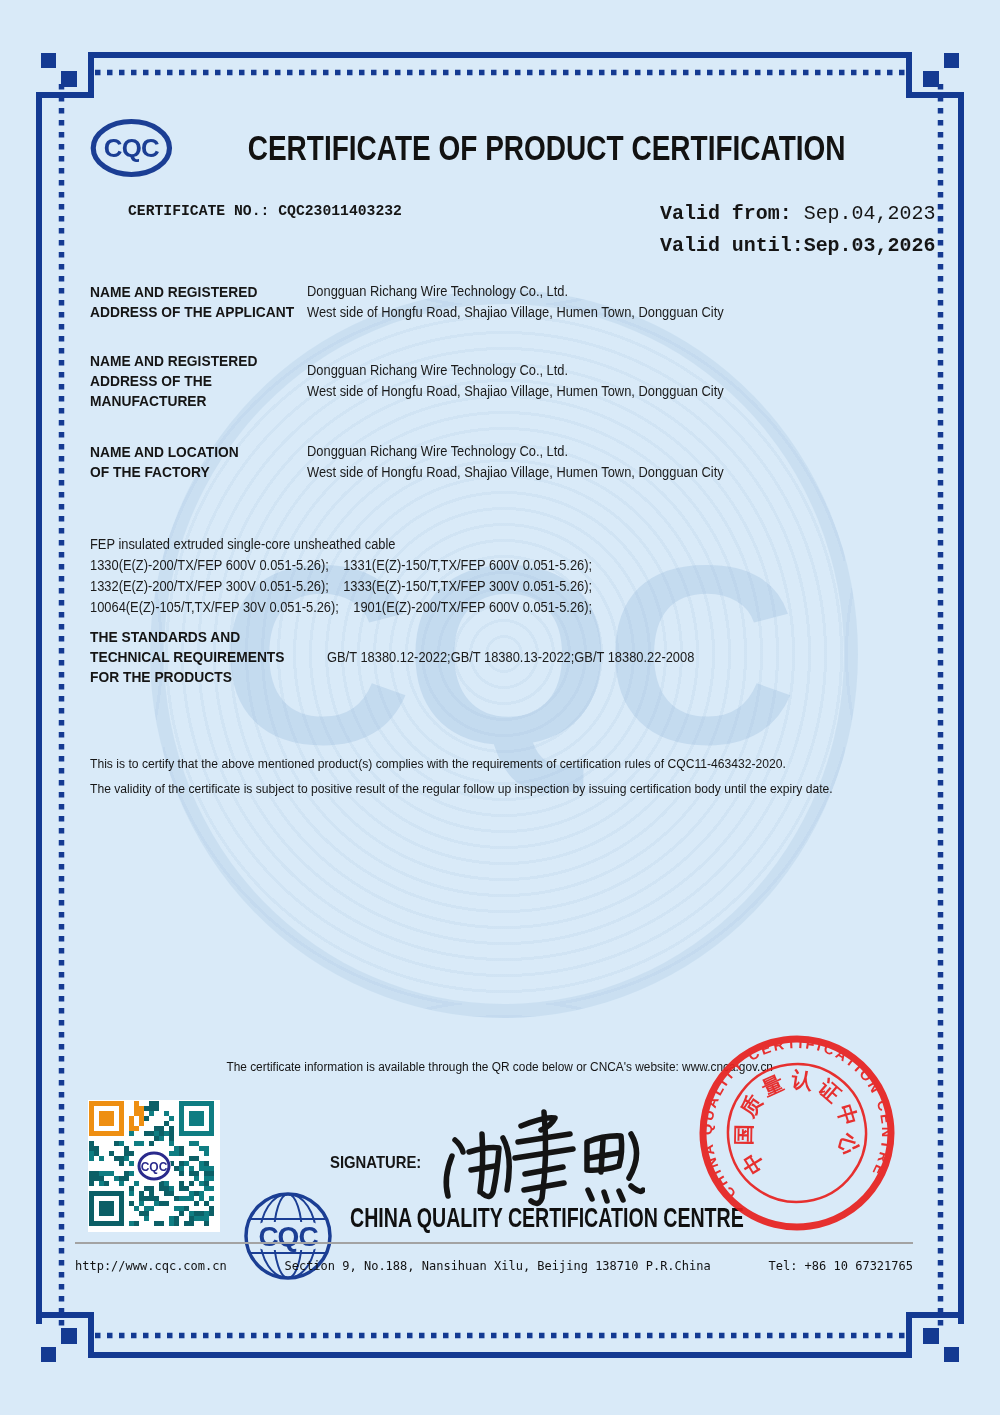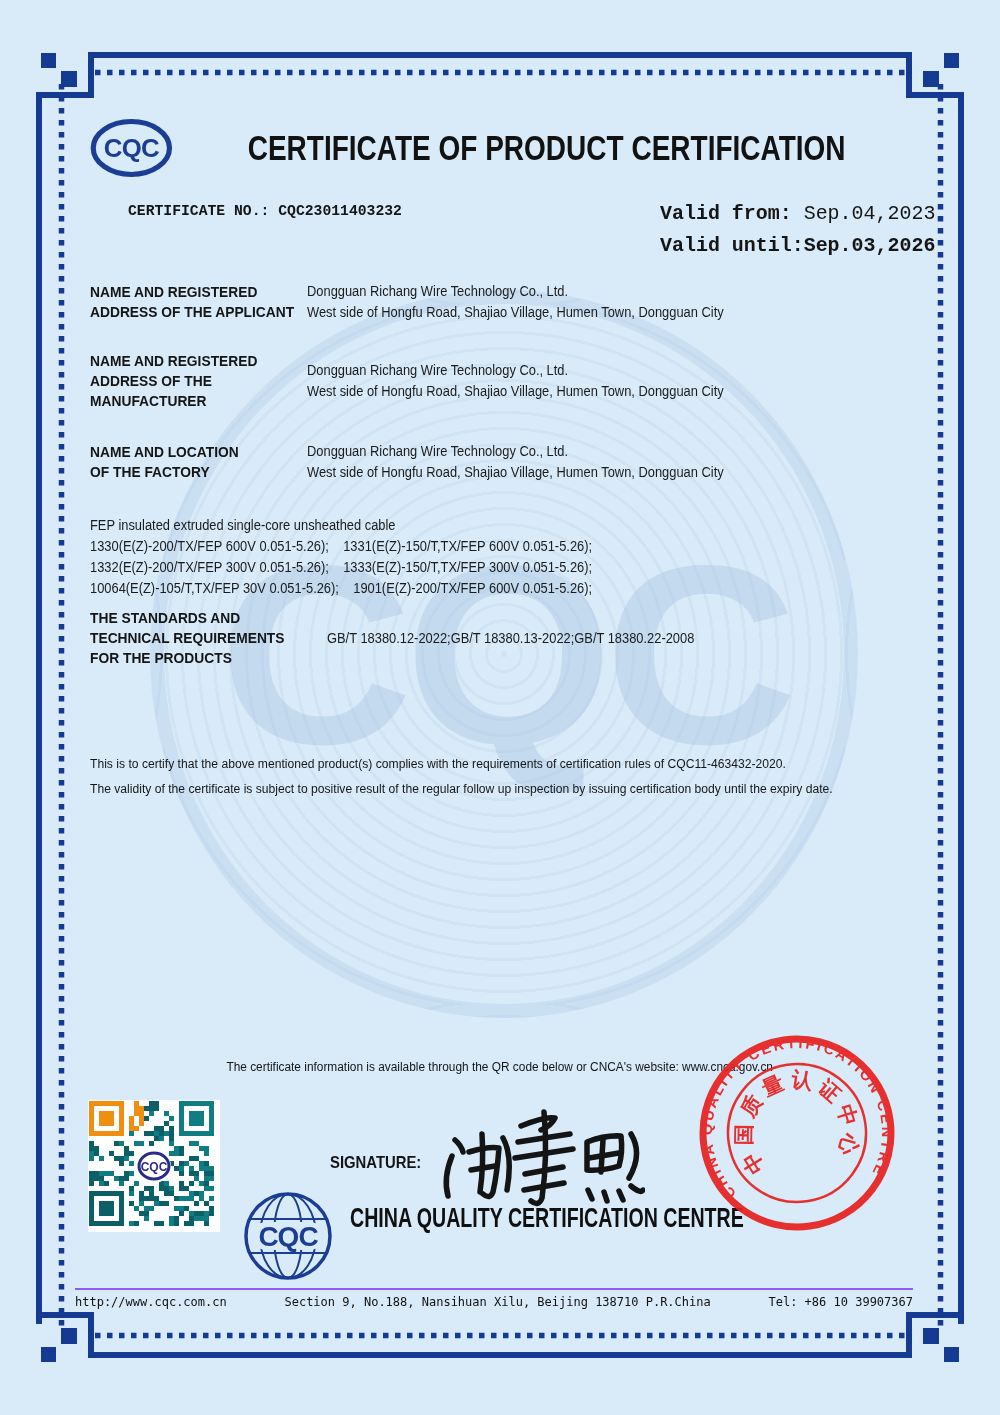--- a/index.html
+++ b/index.html
@@ -36,42 +36,42 @@
   .frow{display:flex;align-items:center;}
   .frow .lcol{width:217px;flex:none;}
   .frow .lcol div{font-size:15px;font-weight:bold;line-height:20px;white-space:pre;
     transform:scaleX(.92);transform-origin:left;}
   .frow .vcol{flex:1;}
   .frow .vcol div{font-size:14px;line-height:21px;white-space:pre;
     transform:scaleX(.92);transform-origin:left;color:#1b1b1b;}
   .frow .lcol div:empty,.frow .vcol div:empty{display:none;}
   .frow:nth-of-type(1){margin-bottom:28px;}
   .frow:nth-of-type(2){margin-bottom:30px;}
-  .frow:nth-of-type(3){margin-bottom:32px;}
+  .frow:nth-of-type(3){margin-bottom:51px;}
   .frow:nth-of-type(4){margin-bottom:9px;}
   .frow:nth-of-type(5){margin-bottom:25px;gap:20px;}
 
   
   .statements{left:90px;top:757px;right:30px;}
   .statements p{margin:0 0 11px 0;font-size:12.5px;white-space:nowrap;color:#161616;
     transform:scaleX(.97);transform-origin:left;}
 
   
   .qrnote{left:0;top:1060px;width:1000px;text-align:center;font-size:12.5px;color:#141414;}
   .qrnote span{display:inline-block;transform:scaleX(.95);}
   .qrbox{left:88px;top:1100px;}
   .sig-label{left:330px;top:1153px;font-size:16.5px;font-weight:bold;transform:scaleX(.9);transform-origin:left;}
   .handwriting{left:425px;top:1096px;}
   .issuer-logo{left:242px;top:1190px;}
   .issuer-name{left:350px;top:1202px;font-size:28px;font-weight:bold;white-space:nowrap;
     transform:scaleX(.70);transform-origin:left;color:#101010;}
   .stamp{left:694px;top:1030px;z-index:3;}
 
   
-  .footer{left:75px;top:1288px;width:838px;border-top:2px solid #8b5cf6;padding-top:5px;
+  .footer{left:75px;top:1242px;width:838px;border-top:2px solid #a3a3a3;padding-top:15px;
     display:flex;justify-content:space-between;align-items:baseline;
     font-family:"DejaVu Sans Mono",monospace;font-size:12px;color:#111;white-space:nowrap;}
   .sr{position:absolute;width:1px;height:1px;overflow:hidden;clip:rect(0 0 0 0);}
 </style>
 </head>
 <body>
 
 <div class="page">
 
   <svg class="abs" width="1000" height="1415" viewBox="0 0 1000 1415" style="left:0;top:0;">
@@ -457,16 +457,16 @@
       </text>
       <text font-size="21" font-weight="bold" letter-spacing="5" fill="#e82220" stroke="none">
         <textPath href="#stamp-arc-cn" startOffset="50%" text-anchor="middle">中国质量认证中心</textPath>
       </text>
     </g>
   </svg>
 
   <div class="abs layer footer">
     <span>http://www.cqc.com.cn</span>
     <span>Section 9, No.188, Nansihuan Xilu, Beijing 138710 P.R.China</span>
-    <span>Tel: +86 10 39907367</span>
+    <span>Tel: +86 10 67321765</span>
   </div>
 
 </div>
 
 </body></html>

